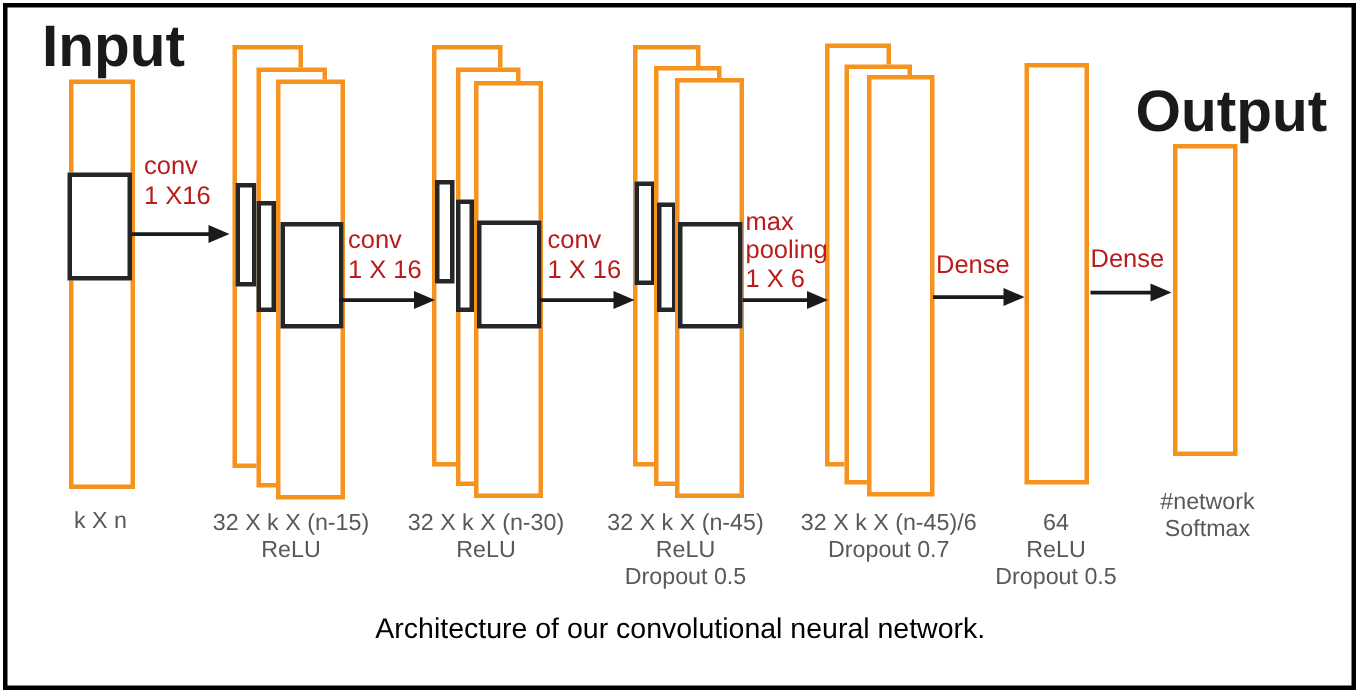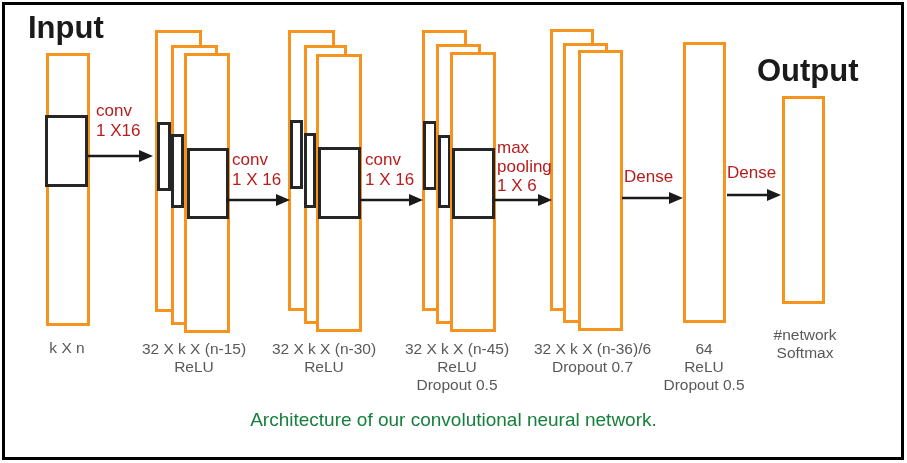--- a/index.html
+++ b/index.html
@@ -50,21 +50,21 @@
   #g5-back{left:550px;top:29px;width:44px;height:282px;}
   #g5-mid{left:563px;top:43px;width:45px;height:280px;}
   #g5-front{left:578px;top:50px;width:45px;height:281px;}
 
   
   #dense-rect{left:683px;top:42px;width:43px;height:281px;}
   #output-rect{left:782px;top:96px;width:43px;height:208px;}
 
   .title{
     position:absolute;
-    font-weight:bold;font-size:31px;color:#1a1a1a;
+    font-weight:bold;font-size:39px;color:#1a1a1a;
     letter-spacing:0px;
   }
   #input-title{left:28px;top:10px;}
   #output-title{left:757px;top:53px;}
 
   .arrow-label{
     position:absolute;
     font-size:17px;line-height:20px;color:#b91c1c;
     white-space:nowrap;
   }
@@ -83,21 +83,21 @@
   #ll-input{left:27px;width:80px;top:339px;}
   #ll-c1{left:134px;width:120px;top:340px;}
   #ll-c2{left:264px;width:120px;top:340px;}
   #ll-c3{left:397px;width:120px;top:340px;}
   #ll-pool{left:530px;width:125px;top:340px;}
   #ll-dense{left:648px;width:112px;top:340px;}
   #ll-out{left:755px;width:100px;top:326px;}
 
   .caption{
     position:absolute;left:0;top:409px;width:100%;
-    text-align:center;font-size:19px;color:#15803d;
+    text-align:center;font-size:19px;color:#000000;
   }
   svg.arrows{position:absolute;left:0;top:0;pointer-events:none;}
 </style>
 </head>
 <body>
 
 <div class="canvas">
   <div class="frame"></div>
 
   <div class="title" id="input-title">Input</div>
@@ -195,21 +195,21 @@
   <div class="layer-label" id="ll-c2">
     <div>32 X k X (n-30)</div>
     <div>ReLU</div>
   </div>
   <div class="layer-label" id="ll-c3">
     <div>32 X k X (n-45)</div>
     <div>ReLU</div>
     <div>Dropout 0.5</div>
   </div>
   <div class="layer-label" id="ll-pool">
-    <div>32 X k X (n-36)/6</div>
+    <div>32 X k X (n-45)/6</div>
     <div>Dropout 0.7</div>
   </div>
   <div class="layer-label" id="ll-dense">
     <div>64</div>
     <div>ReLU</div>
     <div>Dropout 0.5</div>
   </div>
   <div class="layer-label" id="ll-out">
     <div>#network</div>
     <div>Softmax</div>

